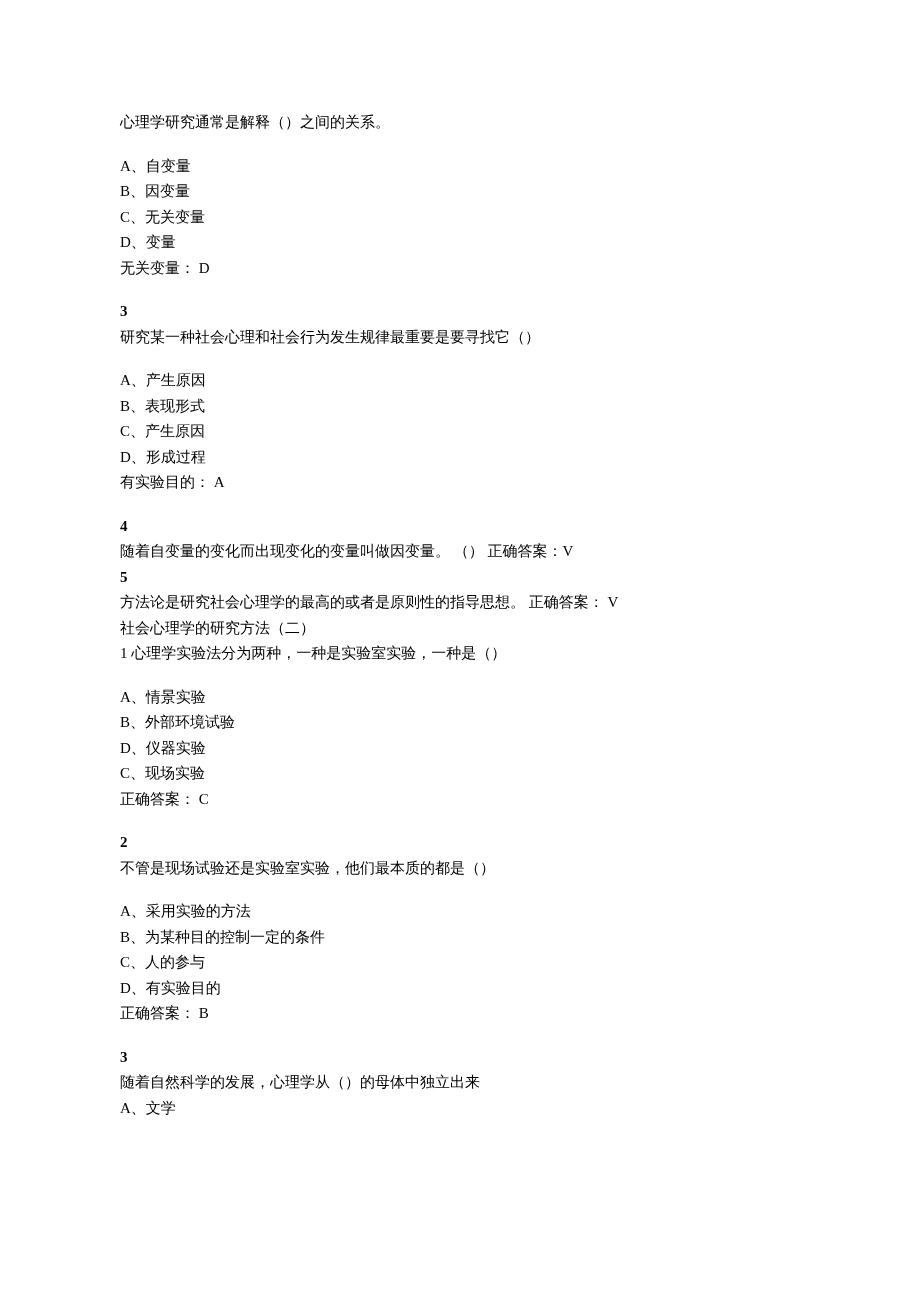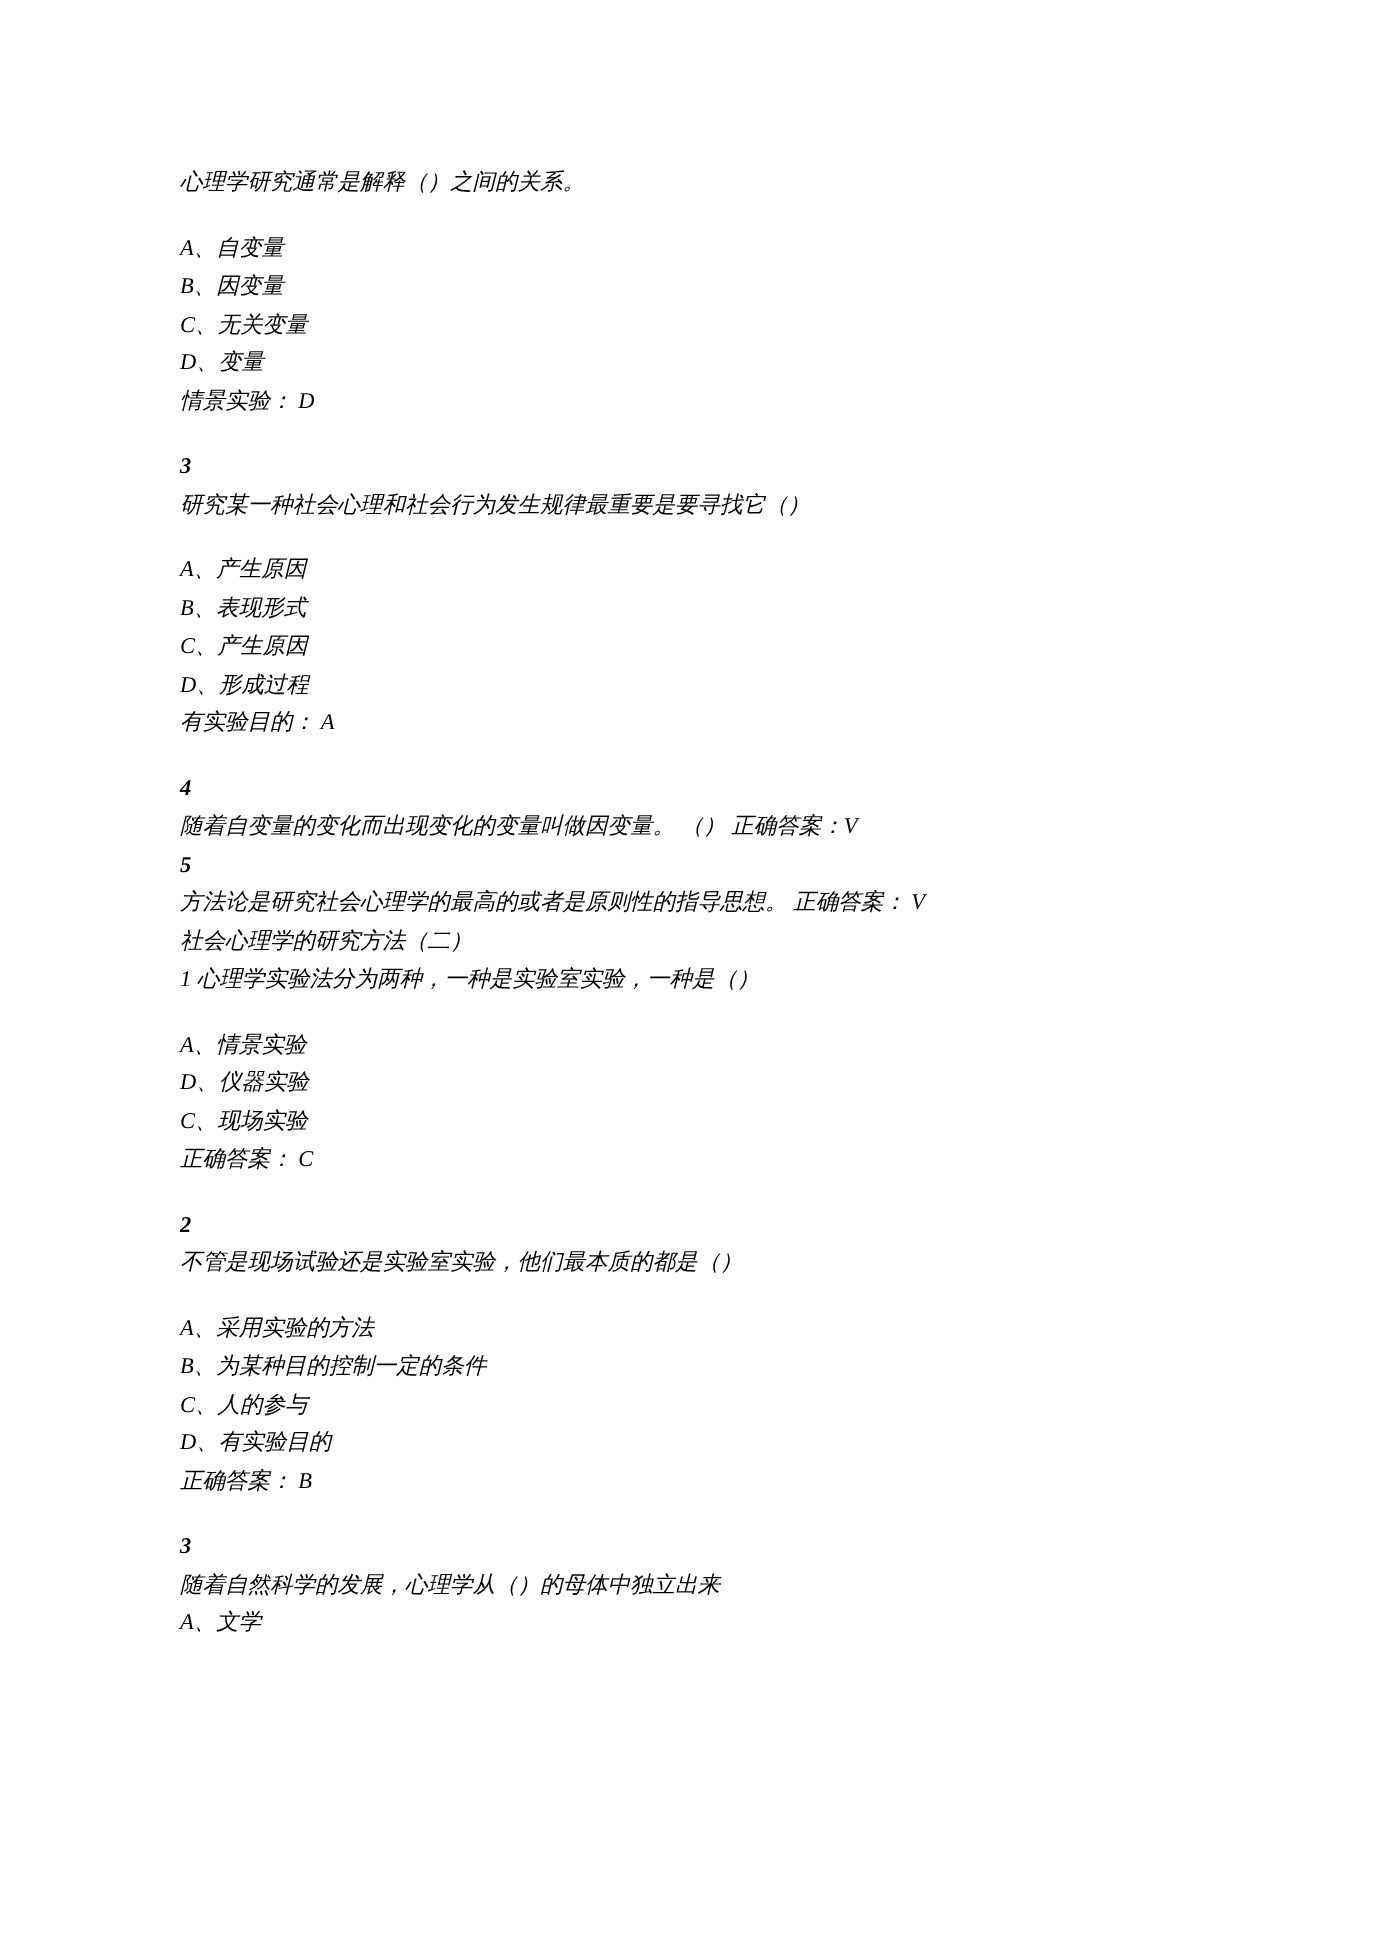--- a/index.html
+++ b/index.html
@@ -9,21 +9,20 @@
     font-family: "SimSun", "宋体", serif;
     font-size: 15px;
     color: #000000;
     line-height: 1.7;
   }
   .page {
     width: 920px;
     min-height: 1303px;
     box-sizing: border-box;
     padding: 110px 120px 60px 120px;
-    font-style: italic;
   }
   .line {
     white-space: pre-wrap;
   }
   .num {
     font-weight: bold;
   }
   .gap {
     height: 18px;
   }
@@ -32,21 +31,21 @@
 <body>
 
 <div class="page">
 
   <div class="line">心理学研究通常是解释（）之间的关系。</div>
   <div class="gap"></div>
   <div class="line">A、自变量</div>
   <div class="line">B、因变量</div>
   <div class="line">C、无关变量</div>
   <div class="line">D、变量</div>
-  <div class="line">情景实验： D</div>
+  <div class="line">无关变量： D</div>
 
   <div class="gap"></div>
 
   <div class="line num">3</div>
   <div class="line">研究某一种社会心理和社会行为发生规律最重要是要寻找它（）</div>
   <div class="gap"></div>
   <div class="line">A、产生原因</div>
   <div class="line">B、表现形式</div>
   <div class="line">C、产生原因</div>
   <div class="line">D、形成过程</div>
@@ -58,20 +57,21 @@
   <div class="line">随着自变量的变化而出现变化的变量叫做因变量。 （） 正确答案：V</div>
 
   <div class="line num">5</div>
   <div class="line">方法论是研究社会心理学的最高的或者是原则性的指导思想。 正确答案： V</div>
   <div class="line">社会心理学的研究方法（二）</div>
   <div class="line">1 心理学实验法分为两种，一种是实验室实验，一种是（）</div>
 
   <div class="gap"></div>
 
   <div class="line">A、情景实验</div>
+  <div class="line">B、外部环境试验</div>
   <div class="line">D、仪器实验</div>
   <div class="line">C、现场实验</div>
   <div class="line">正确答案： C</div>
 
   <div class="gap"></div>
 
   <div class="line num">2</div>
   <div class="line">不管是现场试验还是实验室实验，他们最本质的都是（）</div>
   <div class="gap"></div>
   <div class="line">A、采用实验的方法</div>

